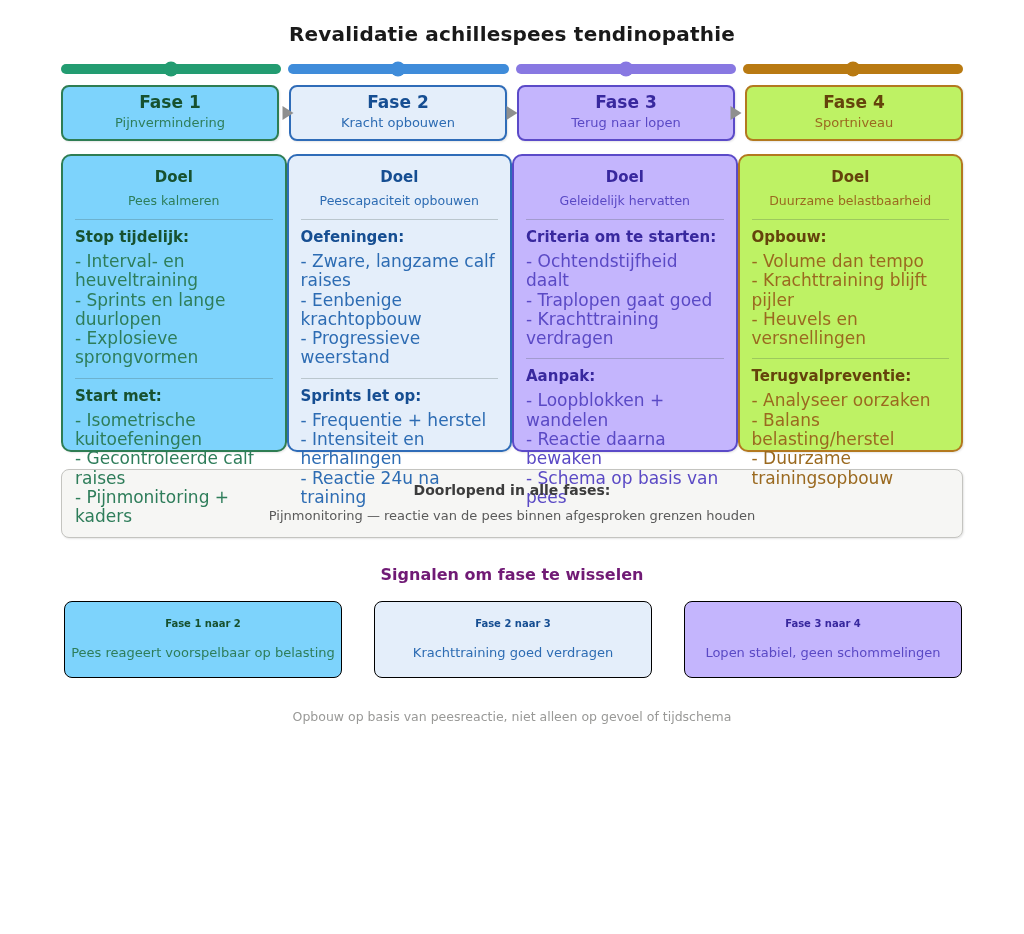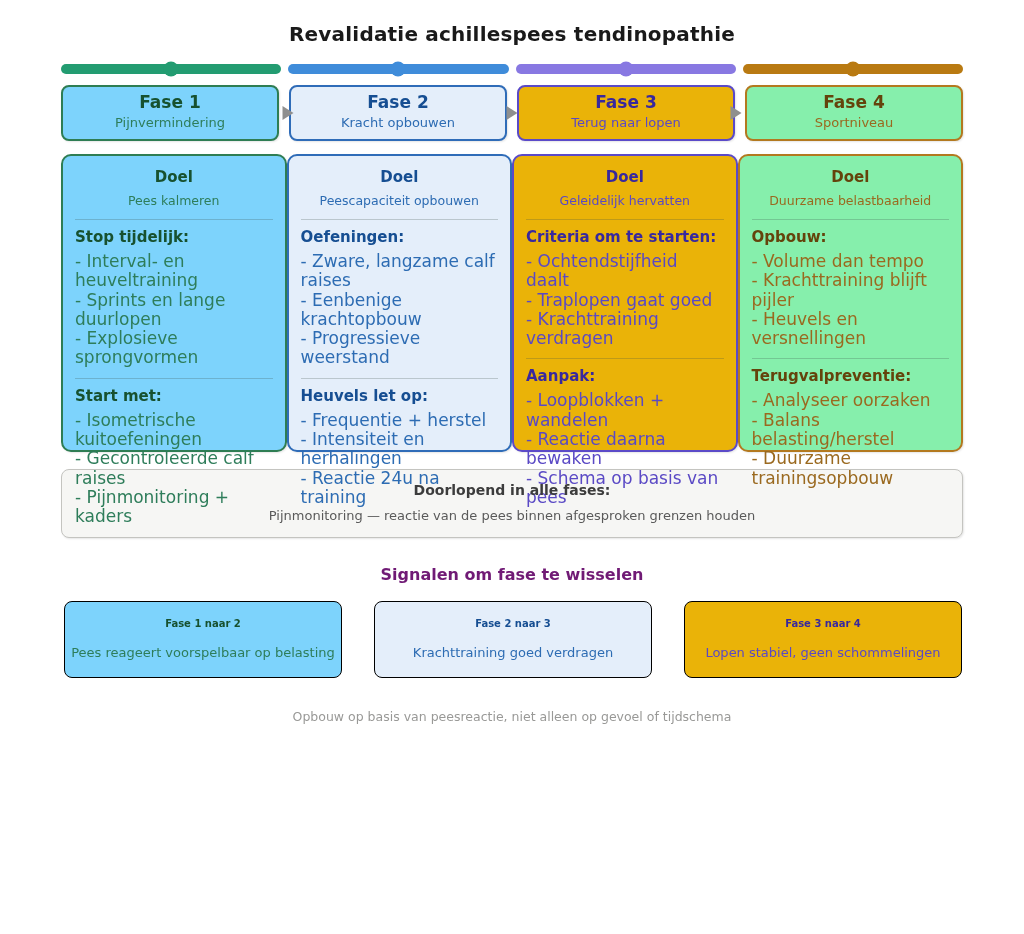--- a/index.html
+++ b/index.html
@@ -61,25 +61,25 @@
 
   
   .theme-green  { background: #7dd3fc; border-color: #2e7d53; }
   .theme-green  .phase-name, .theme-green .doel-title, .theme-green .sec-heading, .theme-green .sig-title { color: #17512f; }
   .theme-green  .phase-sub, .theme-green .doel-sub, .theme-green .sec-item, .theme-green .sig-text { color: #2e7d5a; }
 
   .theme-blue   { background: #e4eefa; border-color: #2f6cb8; }
   .theme-blue   .phase-name, .theme-blue .doel-title, .theme-blue .sec-heading, .theme-blue .sig-title { color: #164e92; }
   .theme-blue   .phase-sub, .theme-blue .doel-sub, .theme-blue .sec-item, .theme-blue .sig-text { color: #2d6cb3; }
 
-  .theme-purple { background: #eab308; border-color: #5b4ac8; }
+  .theme-purple { background: #c4b5fd; border-color: #5b4ac8; }
   .theme-purple .phase-name, .theme-purple .doel-title, .theme-purple .sec-heading, .theme-purple .sig-title { color: #38289e; }
   .theme-purple .phase-sub, .theme-purple .doel-sub, .theme-purple .sec-item, .theme-purple .sig-text { color: #5a49c5; }
 
-  .theme-orange { background: #86efac; border-color: #b3791f; }
+  .theme-orange { background: #bef264; border-color: #b3791f; }
   .theme-orange .phase-name, .theme-orange .doel-title, .theme-orange .sec-heading, .theme-orange .sig-title { color: #64430b; }
   .theme-orange .phase-sub, .theme-orange .doel-sub, .theme-orange .sec-item, .theme-orange .sig-text { color: #9a691f; }
 
   
   .continuous-box {
     margin: 17px 61px 0 61px; border: 1.5px solid #c4c4c0; border-radius: 8px;
     background: #f6f6f4; text-align: center; padding: 11px 10px 13px 10px;
     box-shadow: 1px 1px 2px rgba(0,0,0,0.10);
   }
   .continuous-title { font-size: 14px; font-weight: bold; color: #3c3c3c; line-height: 18px; }
@@ -160,21 +160,21 @@
 
     <div class="detail-card theme-blue">
       <div class="doel-title">Doel</div>
       <div class="doel-sub">Peescapaciteit opbouwen</div>
       <hr class="card-divider">
       <div class="sec-heading">Oefeningen:</div>
       <div class="sec-item">- Zware, langzame calf raises</div>
       <div class="sec-item">- Eenbenige krachtopbouw</div>
       <div class="sec-item">- Progressieve weerstand</div>
       <hr class="card-divider">
-      <div class="sec-heading">Heuvels let op:</div>
+      <div class="sec-heading">Sprints let op:</div>
       <div class="sec-item">- Frequentie + herstel</div>
       <div class="sec-item">- Intensiteit en herhalingen</div>
       <div class="sec-item">- Reactie 24u na training</div>
     </div>
 
     <div class="detail-card theme-purple">
       <div class="doel-title">Doel</div>
       <div class="doel-sub">Geleidelijk hervatten</div>
       <hr class="card-divider">
       <div class="sec-heading">Criteria om te starten:</div>

